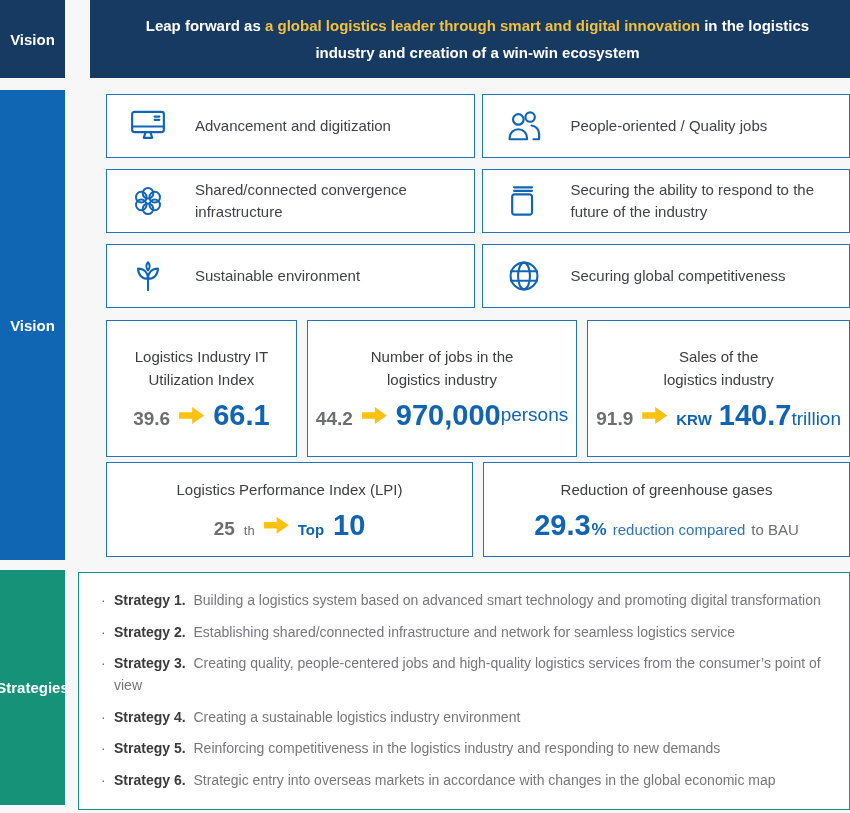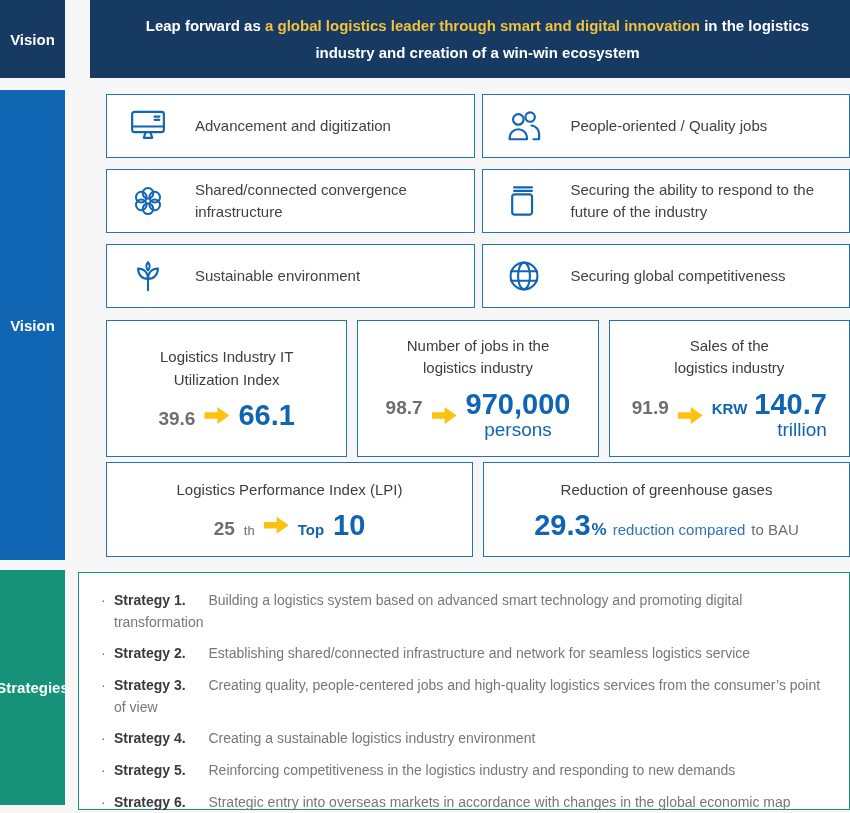--- a/index.html
+++ b/index.html
@@ -48,37 +48,37 @@
   .stat-title { font-size:15px; color:#3c3d40; line-height:1.5; }
   .value-row { display:flex; align-items:baseline; justify-content:center; gap:9px; margin-top:9px; }
   .old-val { font-size:19px; font-weight:700; color:#6d6e71; }
   .old-suffix { font-size:13px; color:#6d6e71; }
   .new-val { font-size:29px; font-weight:700; color:#1064b2; line-height:1.05; }
   .prefix { font-size:15px; font-weight:700; color:#1064b2; }
   .pct { font-size:17px; font-weight:700; color:#1064b2; }
   .unit { font-size:19px; color:#1064b2; line-height:1.2; }
   .desc-blue { font-size:15px; color:#2f74b6; }
   .desc-gray { font-size:15px; color:#6d6e71; }
-  .big-wrap { display:flex; flex-direction:column; align-items:center; }
+  .big-wrap { display:flex; flex-direction:row; align-items:center; }
   .big-wrap.right { align-items:flex-end; }
   .num-line { display:flex; align-items:baseline; gap:7px; }
   .arrow {
     width:25px; height:17px; background:#fdc110; align-self:center;
     clip-path:polygon(0 31%, 52% 31%, 52% 0, 100% 50%, 52% 100%, 52% 69%, 0 69%);
   }
 
   
   .strategies-box {
     position:absolute; left:78px; top:572px; width:772px; height:238px;
     background:#fff; border:1.5px solid #169279; padding:17px 20px 10px 22px;
   }
   .strategy { position:relative; padding-left:13px; margin:0 0 10px 0;
     font-size:14px; line-height:1.55; color:#77777b; }
   .strategy .bullet { position:absolute; left:0; top:0; color:#6d6e71; }
-  .strategy .st-title { color:#3a3a3d; font-weight:700; margin-right:19px; }
+  .strategy .st-title { color:#3a3a3d; font-weight:700; margin-right:4px; }
 </style>
 </head>
 <body>
 
 <div class="page">
 
   <div class="side-label side-vision">
     <span>Vision</span>
   </div>
   <div class="vision-banner">
@@ -181,21 +181,21 @@
           <span class="new-val">66.1</span>
         </div>
       </div>
 
       <div class="stat-box">
         <div class="stat-title">
           <div>Number of jobs in the</div>
           <div>logistics industry</div>
         </div>
         <div class="value-row">
-          <span class="old-val">98.7</span>
+          <span class="old-val">44.2</span>
           <span class="arrow"></span>
           <span class="big-wrap">
             <span class="new-val">970,000</span>
             <span class="unit">persons</span>
           </span>
         </div>
       </div>
 
       <div class="stat-box">
         <div class="stat-title">

